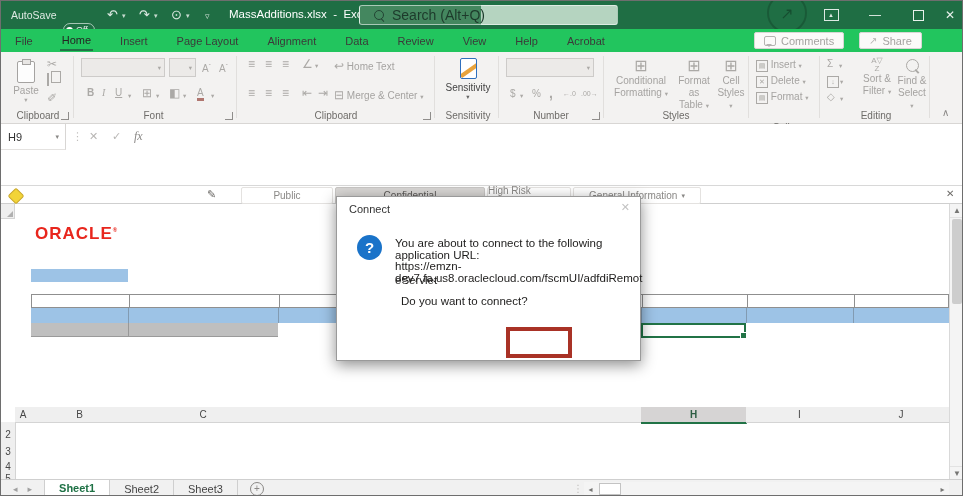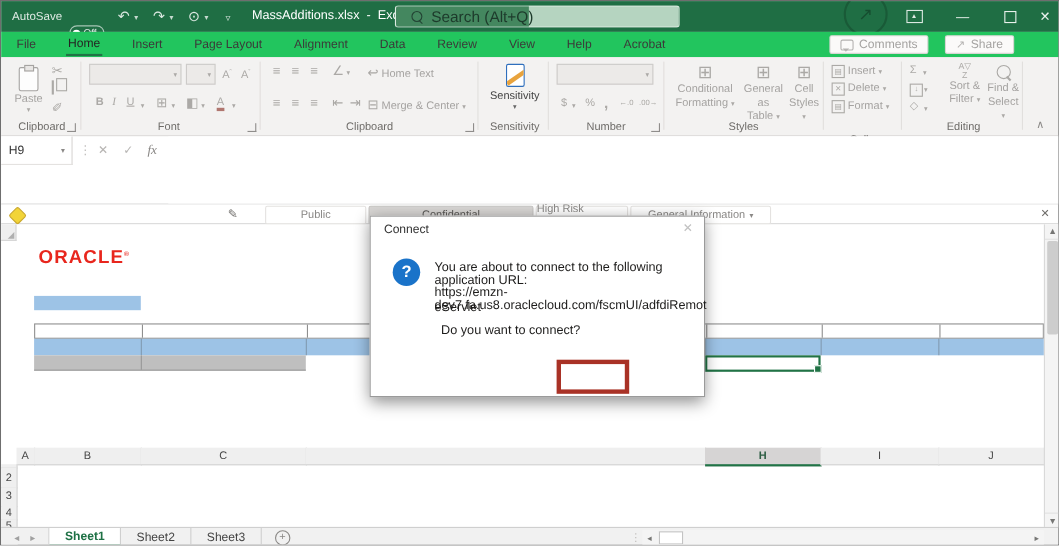--- a/index.html
+++ b/index.html
@@ -215,21 +215,21 @@
     <div class="abs" style="left:580px;top:38px;font-size:7px;color:#aba9a6;">.00→</div>
     <div class="glabel" style="left:505px;width:90px;">Number</div>
     <div class="launcher" style="left:591px;"></div>
 
     <div class="abs" style="left:610px;top:4px;width:60px;">
       <div style="text-align:center;font-size:16px;color:#aba9a6;">⊞</div>
       <div class="two-line"><span>Conditional</span><br><span>Formatting</span> <span class="dcaret">▾</span></div>
     </div>
     <div class="abs" style="left:672px;top:4px;width:42px;">
       <div style="text-align:center;font-size:16px;color:#aba9a6;">⊞</div>
-      <div class="two-line"><span>General as</span><br><span>Table</span> <span class="dcaret">▾</span></div>
+      <div class="two-line"><span>Format as</span><br><span>Table</span> <span class="dcaret">▾</span></div>
     </div>
     <div class="abs" style="left:714px;top:4px;width:32px;">
       <div style="text-align:center;font-size:16px;color:#aba9a6;">⊞</div>
       <div class="two-line"><span>Cell</span><br><span>Styles</span> <span class="dcaret">▾</span></div>
     </div>
     <div class="glabel" style="left:630px;width:90px;">Styles</div>
 
     <div class="abs" style="left:755px;top:7px;color:#a5a3a1;"><span class="boxic">▤</span> <span>Insert</span> <span class="dcaret">▾</span></div>
     <div class="abs" style="left:755px;top:23px;color:#a5a3a1;"><span class="boxic">✕</span> <span>Delete</span> <span class="dcaret">▾</span></div>
     <div class="abs" style="left:755px;top:39px;color:#a5a3a1;"><span class="boxic">▤</span> <span>Format</span> <span class="dcaret">▾</span></div>

